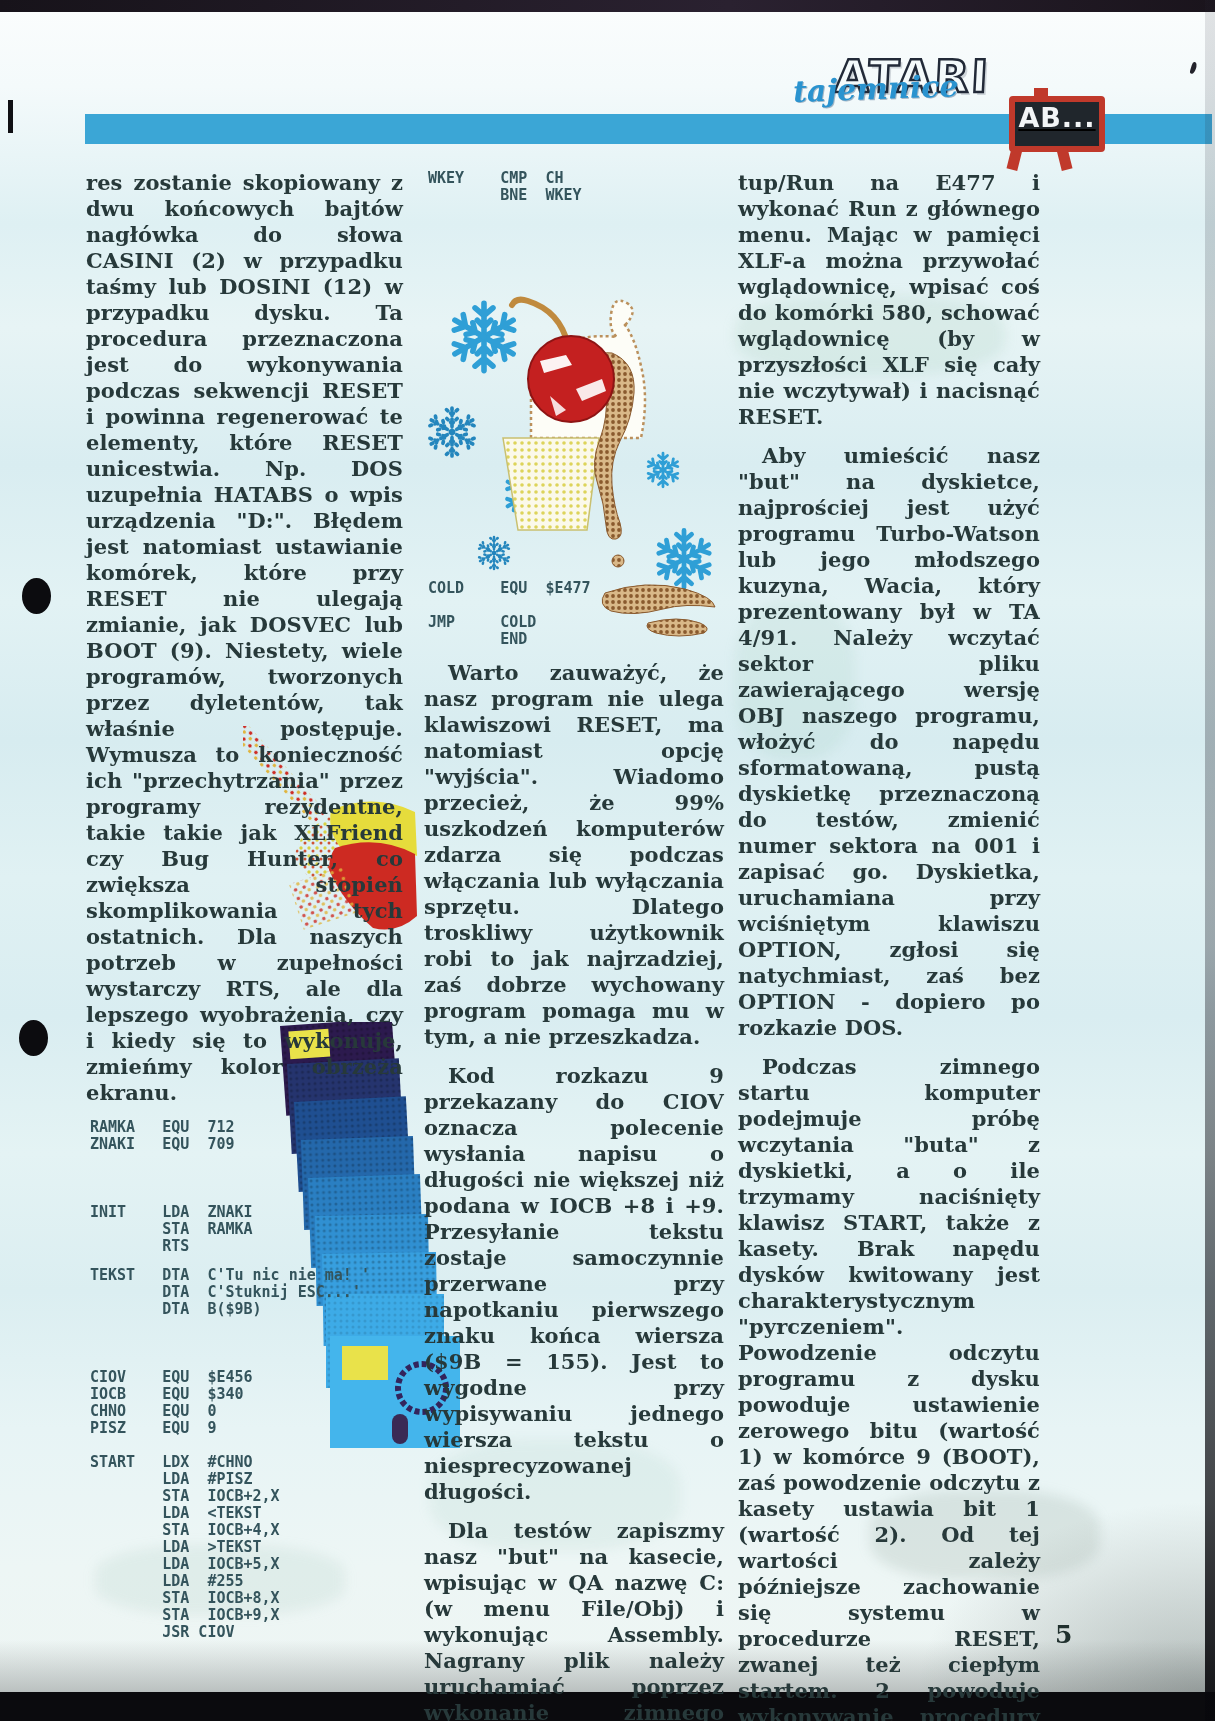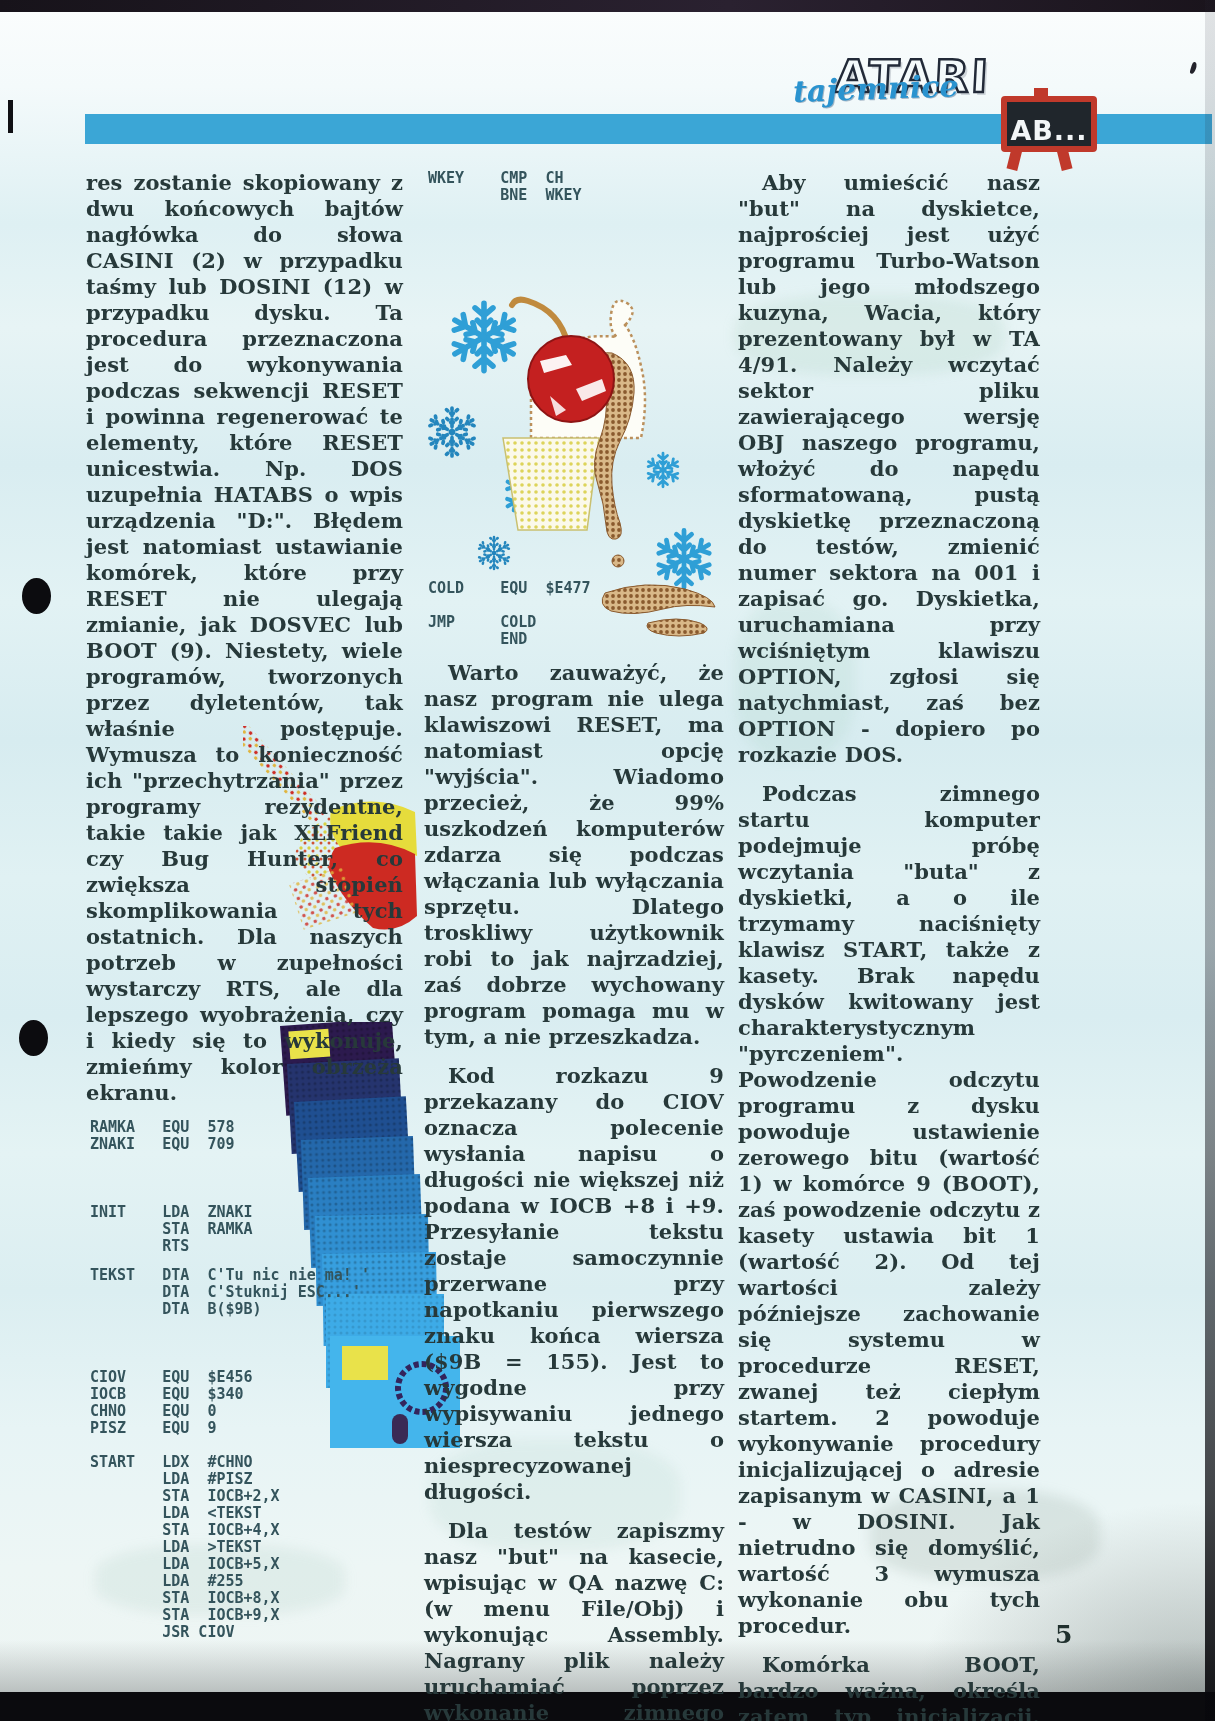--- a/index.html
+++ b/index.html
@@ -37,22 +37,22 @@
   .logo{position:absolute;left:793px;top:54px;width:270px;height:64px;}
   .logo-atari{position:absolute;left:42px;top:0;
     font-family:"DejaVu Sans",sans-serif;font-weight:800;font-size:45px;line-height:45px;
     color:#f4fafb;-webkit-text-stroke:2.5px #222a38;letter-spacing:2px;transform:skewX(-3deg);
     text-shadow:3px 3px 0 rgba(40,50,70,.18);}
   .logo-script{position:absolute;left:0;top:17px;
     font-family:"DejaVu Serif",serif;font-style:italic;font-weight:700;font-size:30px;
     color:#2a93cf;transform:rotate(-2deg);text-shadow:1px 1px 0 rgba(20,60,100,.35);}
   .badge{position:absolute;left:993px;top:88px;width:96px;height:78px;}
   .badge-knob{position:absolute;left:41px;top:0;width:14px;height:12px;background:#c0392b;}
-  .badge-board{position:absolute;left:8px;top:8px;width:84px;height:44px;background:#20262c;
-    border:6px solid #c0392b;border-radius:4px;display:flex;align-items:flex-end;justify-content:center;}
+  .badge-board{position:absolute;left:16px;top:8px;width:84px;height:44px;background:#20262c;
+    border:6px solid #c0392b;border-radius:4px;display:flex;align-items:flex-start;justify-content:center;text-decoration:underline;}
   .badge-board span{font-family:"DejaVu Sans",sans-serif;font-weight:800;font-size:27px;color:#f2f5f7;letter-spacing:1px;}
   .badge-leg{position:absolute;top:60px;width:11px;height:22px;background:#c0392b;}
   .badge-leg.left{left:16px;transform:rotate(14deg);}
   .badge-leg.right{left:66px;transform:rotate(-14deg);}
   
   .col{position:absolute;top:170px;z-index:2;}
   .col-1{left:86px;width:317px;}
   .col-2{left:424px;width:300px;}
   .col-3{left:738px;width:302px;}
   .col p{font-weight:700;font-size:21px;line-height:26px;text-align:justify;
@@ -210,21 +210,21 @@
     <g transform="translate(62,314)">
       <rect width="130" height="112" fill="#44b5ec"></rect>
       <rect x="12" y="10" width="46" height="34" fill="#e9e24a"></rect>
       <circle cx="92" cy="52" r="24" fill="none" stroke="#33245c" stroke-width="6" stroke-dasharray="5 3"></circle>
       <rect x="62" y="78" width="16" height="30" rx="8" fill="#3a2a55"></rect>
     </g>
   </svg>
 
   <div class="col col-1">
     <p>res zostanie skopiowany z dwu końcowych bajtów nagłówka do słowa CASINI (2) w przypadku taśmy lub DOSINI (12) w przypadku dysku. Ta procedura przeznaczona jest do wykonywania podczas sekwencji RESET i powinna regenerować te elementy, które RESET unicestwia. Np. DOS uzupełnia HATABS o wpis urządzenia "D:". Błędem jest natomiast ustawianie komórek, które przy RESET nie ulegają zmianie, jak DOSVEC lub BOOT (9). Niestety, wiele programów, tworzonych przez dyletentów, tak właśnie postępuje. Wymusza to konieczność ich "przechytrzania" przez programy rezydentne, takie takie jak XLFriend czy Bug Hunter, co zwiększa stopień skomplikowania tych ostatnich. Dla naszych potrzeb w zupełności wystarczy RTS, ale dla lepszego wyobrażenia, czy i kiedy się to wykonuje, zmieńmy kolor obrzeża ekranu.</p>
-    <pre>RAMKA   EQU  578
+    <pre>RAMKA   EQU  712
 ZNAKI   EQU  709
 
 
 
 INIT    LDA  ZNAKI
         STA  RAMKA
         RTS</pre>
     <pre>TEKST   DTA  C'Tu nic nie ma! '
         DTA  C'Stuknij ESC...'
         DTA  B($9B)
@@ -258,20 +258,21 @@
 
 JMP     COLD
         END</pre>
     <p class="indent">Warto zauważyć, że nasz program nie ulega klawiszowi RESET, ma natomiast opcję "wyjścia". Wiadomo przecież, że 99% uszkodzeń komputerów zdarza się podczas włączania lub wyłączania sprzętu. Dlatego troskliwy użytkownik robi to jak najrzadziej, zaś dobrze wychowany program pomaga mu w tym, a nie przeszkadza.</p>
     <p class="indent">Kod rozkazu 9 przekazany do CIOV oznacza polecenie wysłania napisu o długości nie większej niż podana w IOCB +8 i +9. Przesyłanie tekstu zostaje samoczynnie przerwane przy napotkaniu pierwszego znaku końca wiersza ($9B = 155). Jest to wygodne przy wypisywaniu jednego wiersza tekstu o niesprecyzowanej długości.</p>
     <p class="indent">Dla testów zapiszmy nasz "but" na kasecie, wpisując w QA nazwę C: (w menu File/Obj) i wykonując Assembly. Nagrany plik należy uruchamiać poprzez wykonanie zimnego startu przy wciśniętych klawiszach SELECT i START.</p>
     <p class="indent">Do wywołania procedury zimnego startu nie trzeba wcale wyłączać komputera. Istnieje mnóstwo innych mniej lub bardziej pomysłowych sposobów. W DOS-ie lub COS-ie wystarczy napisać RUN E477. W Basicu praktykuje się BYE i RESET. W QA można ustawić adres Se-</p>
   </div>
 
   <div class="col col-3">
+    <p>tup/Run na E477 i wykonać Run z głównego menu. Mając w pamięci XLF-a można przywołać wglądownicę, wpisać coś do komórki 580, schować wglądownicę (by w przyszłości XLF się cały nie wczytywał) i nacisnąć RESET.</p>
     <p class="indent">Aby umieścić nasz "but" na dyskietce, najprościej jest użyć programu Turbo-Watson lub jego młodszego kuzyna, Wacia, który prezentowany był w TA 4/91. Należy wczytać sektor pliku zawierającego wersję OBJ naszego programu, włożyć do napędu sformatowaną, pustą dyskietkę przeznaczoną do testów, zmienić numer sektora na 001 i zapisać go. Dyskietka, uruchamiana przy wciśniętym klawiszu OPTION, zgłosi się natychmiast, zaś bez OPTION - dopiero po rozkazie DOS.</p>
     <p class="indent">Podczas zimnego startu komputer podejmuje próbę wczytania "buta" z dyskietki, a o ile trzymamy naciśnięty klawisz START, także z kasety. Brak napędu dysków kwitowany jest charakterystycznym "pyrczeniem". Powodzenie odczytu programu z dysku powoduje ustawienie zerowego bitu (wartość 1) w komórce 9 (BOOT), zaś powodzenie odczytu z kasety ustawia bit 1 (wartość 2). Od tej wartości zależy późniejsze zachowanie się systemu w procedurze RESET, zwanej też ciepłym startem. 2 powoduje wykonywanie procedury inicjalizującej o adresie zapisanym w CASINI, a 1 - w DOSINI. Jak nietrudno się domyślić, wartość 3 wymusza wykonanie obu tych procedur.</p>
     <p class="indent">Komórka BOOT, bardzo ważna, określa zatem typ inicjalizacji. Jej poprawne ustawienie warunkuje prawidłową pracę systemu. Tymczasem do redakcji wciąż napływają cudowne pomysły, np. na nieśmiertelny mrugający kursor, którego podtrzymanie zasadza się na wpisaniu swojego adresu do DOSINI i zmianie wartości komórki BOOT na 1. Takie programy wędrują prosto do kosza. Ich autorzy, posiadacze magnetofonów, nie zdają sobie sprawy z efektu, jaki ich program wywoła w DOS-ie.</p>
 
   </div>
 
   <div class="page-number">5</div>
 
   <div class="corner-curl"></div>
   <div class="edge-bottom-shadow"></div>

